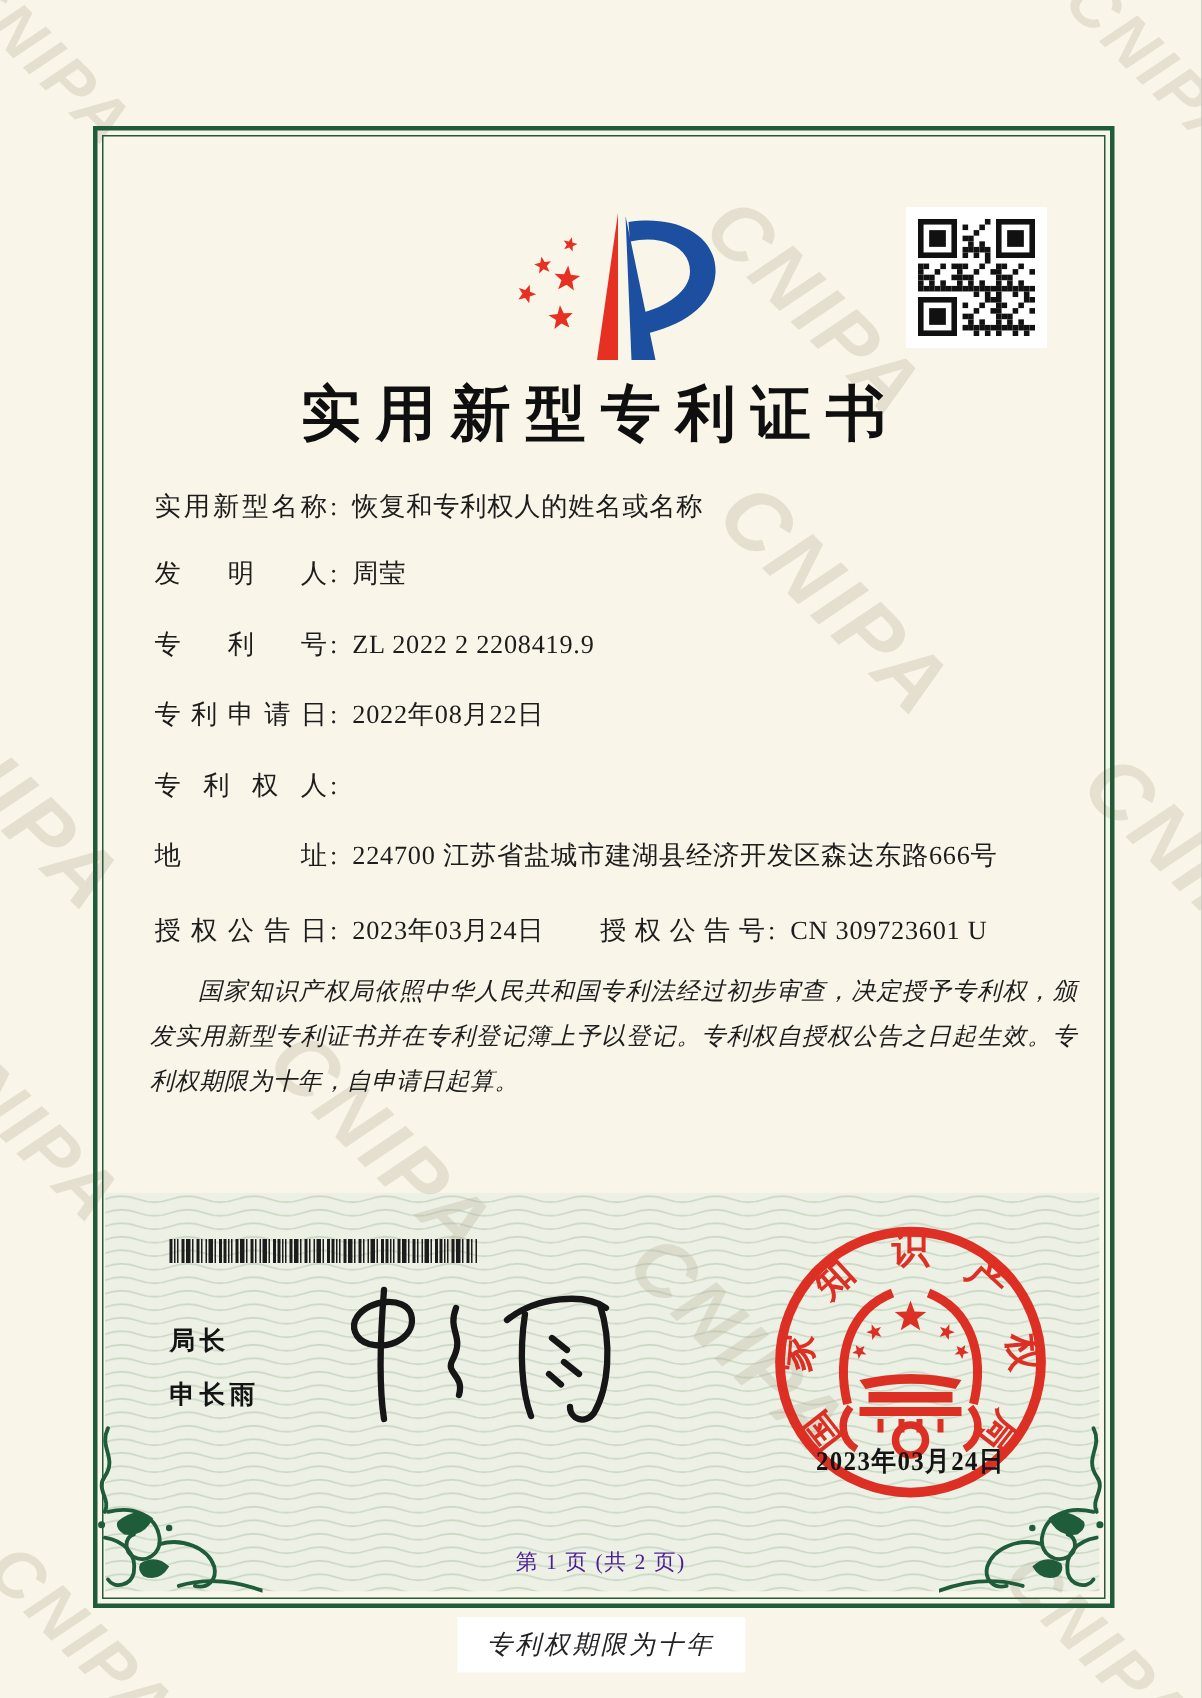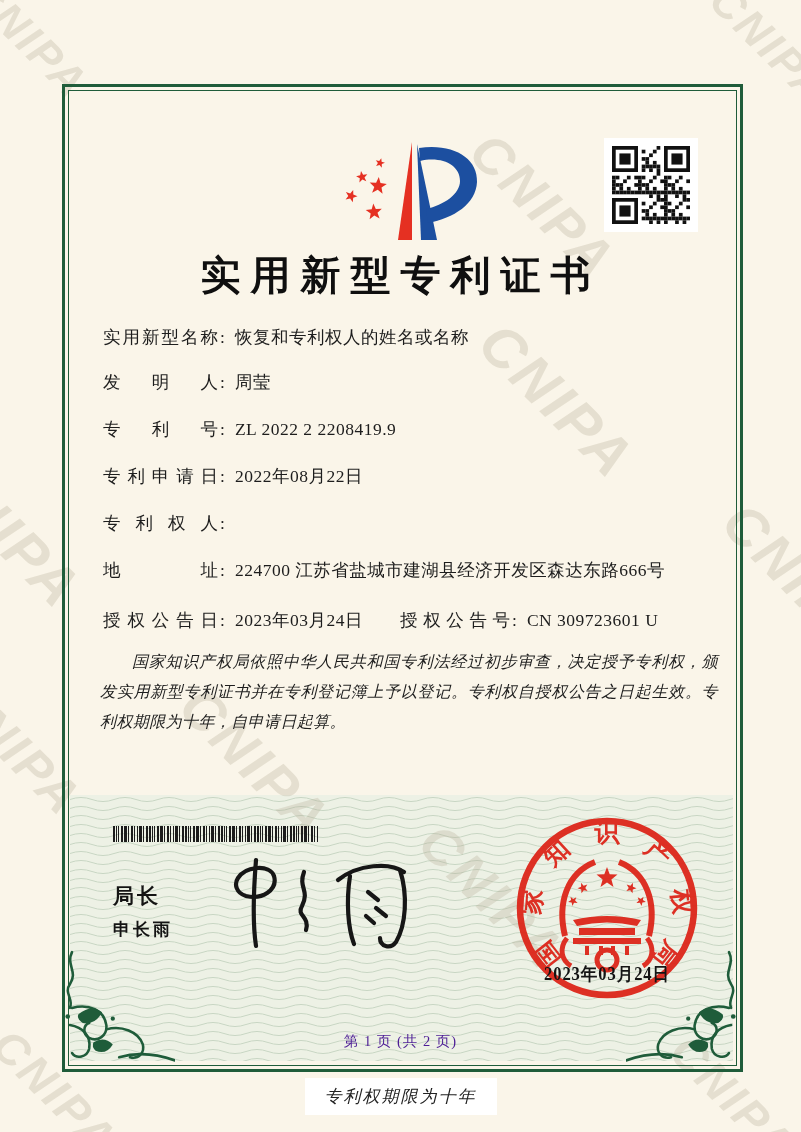--- a/index.html
+++ b/index.html
@@ -37,21 +37,21 @@
   .flabel{display:inline-flex; justify-content:space-between; width:115px;}
   .fcolon{margin:0 10px 0 2px;}
   .fvalue{letter-spacing:.5px;}
   .f2{position:absolute; left:297px; display:flex; align-items:baseline;}
   .paras{left:100px; top:647px; width:618px; font-size:16px; line-height:30px;
     font-style:italic; text-align:justify; color:#1e1e1e; letter-spacing:.4px;}
   .paras p{margin:0; text-indent:2em;}
   .barcode{left:113px; top:826px; height:16px; display:flex; align-items:stretch;}
   .bar{background:#1c1c1c;}
   .sig-title{left:113px; top:882px; font-family:"Liberation Sans","DejaVu Sans",sans-serif;
-    font-size:21px; font-weight:600; letter-spacing:3px; color:#141414;}
+    font-size:17px; font-weight:600; letter-spacing:3px; color:#141414;}
   .sig-name{left:113px; top:918px; font-family:"Liberation Sans","DejaVu Sans",sans-serif;
     font-size:17px; font-weight:600; letter-spacing:3px; color:#141414;}
   .sig-svg{left:218px; top:850px;}
   .seal{left:507px; top:808px; z-index:6;}
   .page-info{left:0; right:0; top:1032px; text-align:center; font-size:14.5px;
     letter-spacing:1px; color:#4c1d95; z-index:5;}
   .cont-note{left:50%; top:1078px; transform:translateX(-50%); background:#ffffff;
     padding:7px 20px; font-size:17px; font-style:italic; letter-spacing:2px; color:#222; z-index:5;}
   .seal-org-char{font-size:25px; font-weight:700; fill:var(--seal-red);
     font-family:"Liberation Serif","DejaVu Serif",serif;}

